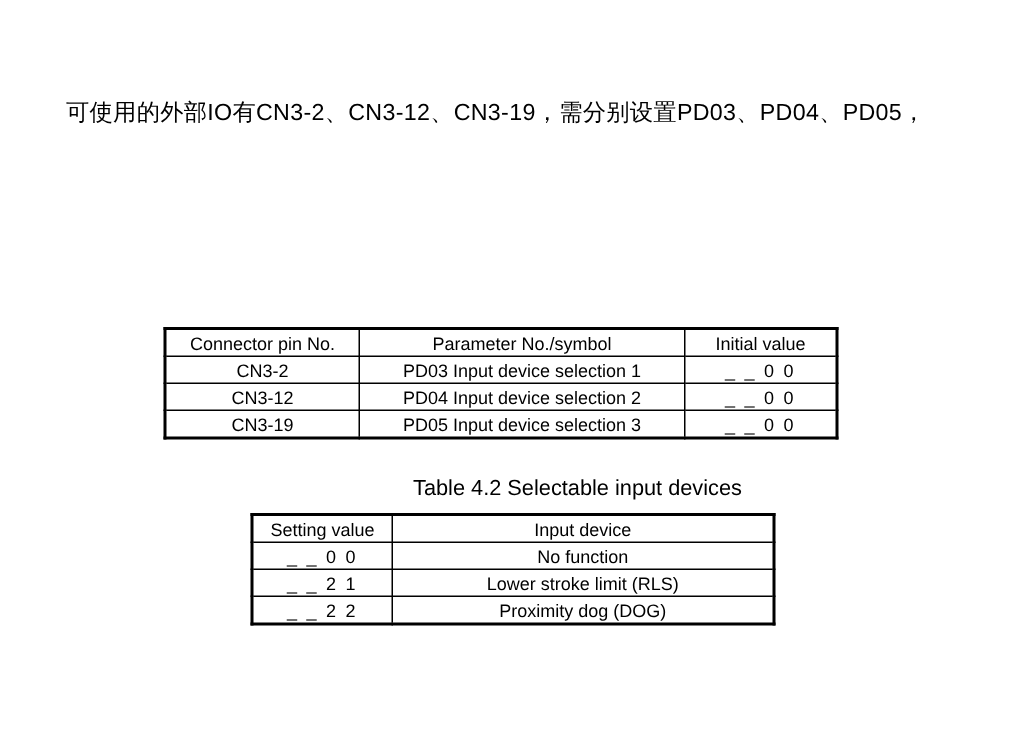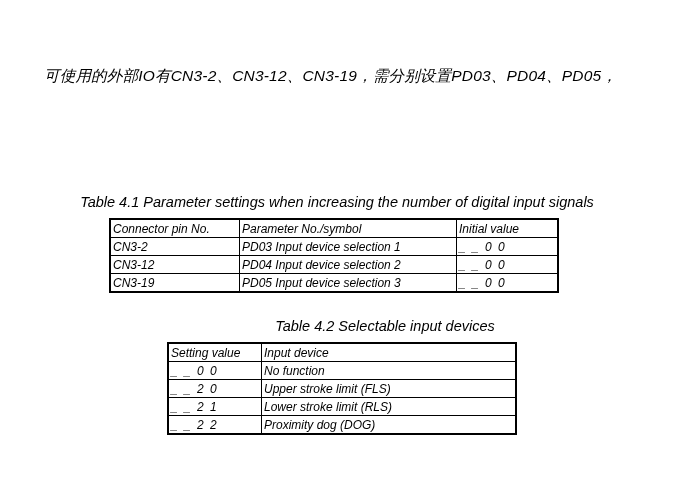--- a/index.html
+++ b/index.html
@@ -12,21 +12,20 @@
     background: #ffffff;
     font-family: "Liberation Sans", sans-serif;
     color: #000000;
     overflow: hidden;
     position: relative;
   }
   .page {
     position: relative;
     width: 674px;
     height: 416px;
-    font-style: italic;
   }
   .intro {
     position: absolute;
     left: 44px;
     top: 62px;
     width: 600px;
     font-size: 15.5px;
     line-height: 27px;
     color: #000;
     letter-spacing: 0.2px;
@@ -52,21 +51,21 @@
     width: 674px;
     margin-left: 48px;
   }
   table.grid {
     border-collapse: collapse;
     table-layout: fixed;
     background: #fff;
   }
   table.grid td {
     border: 1px solid #000;
-    text-align: left;
+    text-align: center;
     vertical-align: middle;
     font-size: 12px;
     height: 17px;
     padding: 0 2px;
     color: #000;
     white-space: nowrap;
   }
   #table-1 {
     position: absolute;
     left: 109px;
@@ -93,21 +92,20 @@
 </style>
 </head>
 <body>
 
 <div class="page">
 
   <div class="intro">
     <div class="intro-line">可使用的外部IO有CN3-2、CN3-12、CN3-19，需分别设置PD03、PD04、PD05，</div>
   </div>
 
-  <div id="caption-1" class="table-caption">Table 4.1 Parameter settings when increasing the number of digital input signals</div>
 
   <table id="table-1" class="grid">
     <tbody>
         <tr>
       <td class="c0">Connector pin No.</td>
       <td class="c1">Parameter No./symbol</td>
       <td class="c2">Initial value</td>
     </tr>
     <tr>
       <td class="c0">CN3-2</td>
@@ -133,24 +131,20 @@
     <tbody>
         <tr>
       <td class="c0">Setting value</td>
       <td class="c1">Input device</td>
     </tr>
     <tr>
       <td class="c0 spaced">_ _ 0 0</td>
       <td class="c1">No function</td>
     </tr>
     <tr>
-      <td class="c0 spaced">_ _ 2 0</td>
-      <td class="c1">Upper stroke limit (FLS)</td>
-    </tr>
-    <tr>
       <td class="c0 spaced">_ _ 2 1</td>
       <td class="c1">Lower stroke limit (RLS)</td>
     </tr>
     <tr>
       <td class="c0 spaced">_ _ 2 2</td>
       <td class="c1">Proximity dog (DOG)</td>
     </tr>
   </tbody>
     </table>
 

